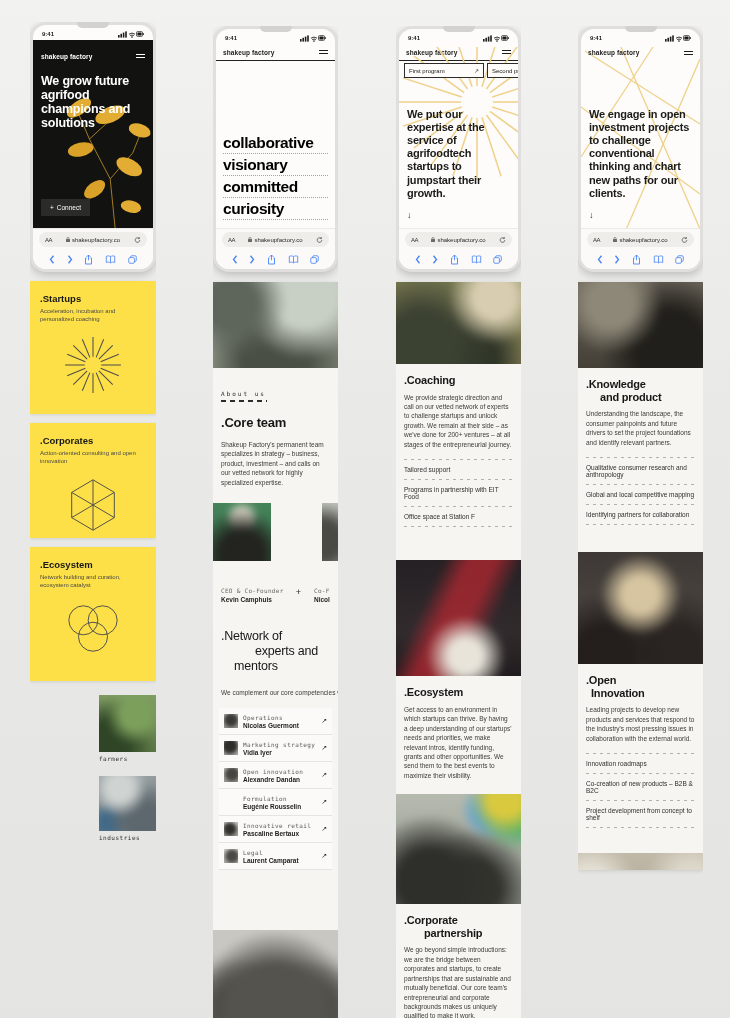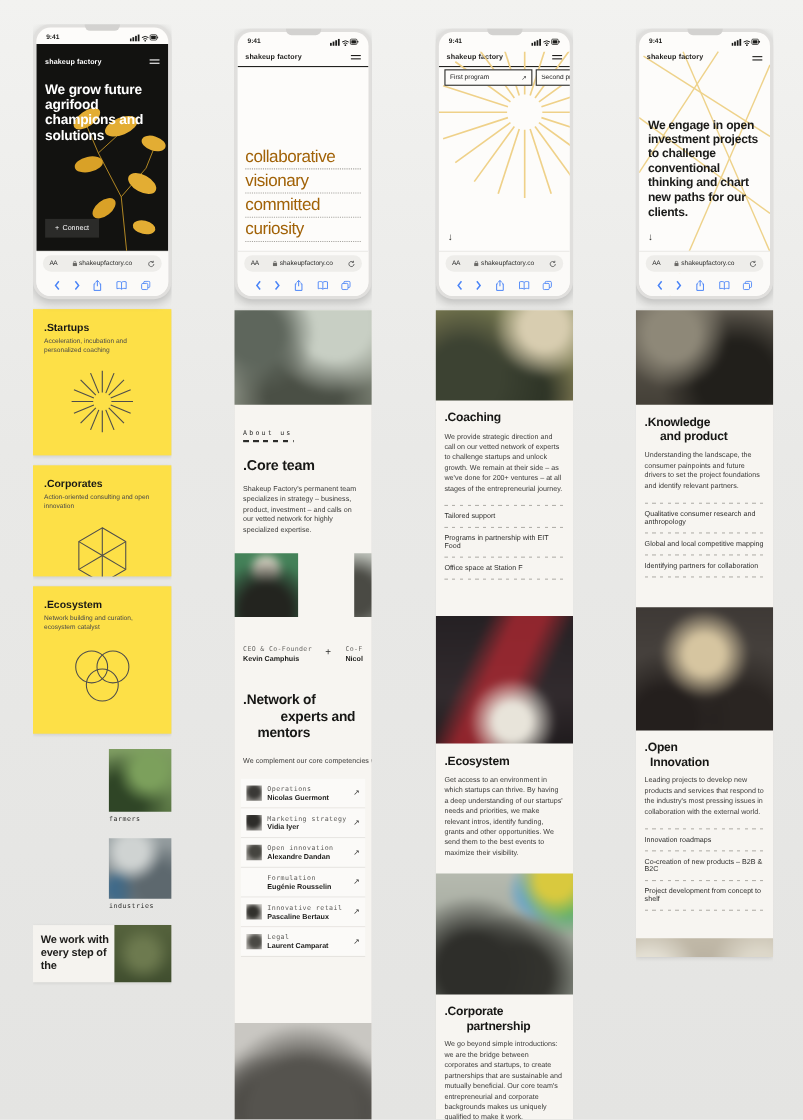--- a/index.html
+++ b/index.html
@@ -53,31 +53,31 @@
   .spark{display:inline-block;width:5px;height:5px;background:#e5b83c;border-radius:50%;margin:0 1px}
   .spark.d{border-radius:1px;transform:rotate(45deg)}
   .ctitle{font-size:9.5px;font-weight:600;color:#181816}
   .cdesc{font-size:6px;color:#4a4947;line-height:1.4;margin-top:3px}
   .gimg{width:57px;margin-left:auto;display:block}
   .gcap{width:57px;margin:3px 0 0 auto;font-size:6px;color:#2e2e2c;letter-spacing:.5px}
   .outro{display:flex;margin-top:14px;background:#f5f3ef;box-shadow:0 1px 3px rgba(0,0,0,.1)}
   .outro .t{flex:1;padding:8px 2px 0 7px;font-size:10px;font-weight:600;line-height:1.2;letter-spacing:-.15px}
   
   .words{padding:0 7px 8px;margin-top:auto}
-  .word{font-size:15.5px;font-weight:400;letter-spacing:-.4px;color:#a16207;
+  .word{font-size:15.5px;font-weight:700;letter-spacing:-.4px;color:#000000;
         line-height:21px;border-bottom:1px dotted #a5a39e}
   .aboutlbl{font-size:6px;letter-spacing:2px;color:#2c2c2a}
   .dashrow{width:46px;height:2px;margin-top:3px;
            background:repeating-linear-gradient(90deg,#2c2c2a 0 5px,transparent 5px 9px)}
   .teamrow{display:flex;height:58px}
   .caprow{display:flex;align-items:flex-start;padding:26px 8px 0;height:46px}
   .role{font-size:6px;color:#6b6a67;letter-spacing:.3px}
   .pname{font-size:6.5px;font-weight:bold;color:#1d1d1b;margin-top:2px}
   .plusico{margin-left:auto;margin-right:13px;font-size:9px;color:#2a2a28}
-  .nettl{padding:22px 8px 0;font-size:12.5px;font-weight:700;letter-spacing:-.2px;color:#171715;line-height:1.18}
+  .nettl{padding:22px 8px 0;font-size:12.5px;font-weight:400;letter-spacing:-.2px;color:#171715;line-height:1.18}
   .exlist{margin:12px 6px 0}
   .exrow{display:flex;align-items:center;gap:5px;background:#fbfaf8;border-bottom:1px solid #e6e4e0;
          padding:5px 5px;height:27px}
   .exrow .th{width:14px;height:14px;flex:none;position:relative;overflow:hidden}
   .exrow .th i{position:absolute;inset:-4px;filter:blur(1.5px)}
   .exrole{font-size:6px;color:#5c5b58;letter-spacing:.4px}
   .exname{font-size:6.5px;font-weight:bold;color:#1c1c1a;margin-top:1.5px}
   .exarw{margin-left:auto;font-size:7px;color:#2a2a28}
   
   .tabsrow{display:flex;gap:3px;margin:2px 0 0 5px;flex:none;position:relative;z-index:3}
@@ -195,21 +195,21 @@
         <line x1="30" y1="3" x2="30" y2="22" transform="rotate(225 30 30)"></line>
           <line x1="30" y1="3" x2="30" y2="22" transform="rotate(247.5 30 30)"></line>
         <line x1="30" y1="3" x2="30" y2="22" transform="rotate(270 30 30)"></line>
           <line x1="30" y1="3" x2="30" y2="22" transform="rotate(292.5 30 30)"></line>
         <line x1="30" y1="3" x2="30" y2="22" transform="rotate(315 30 30)"></line>
           <line x1="30" y1="3" x2="30" y2="22" transform="rotate(337.5 30 30)"></line>
       </g>
     </svg>
   </div>
 
-  <div class="card" style="margin-top:9px;height:101px;padding:12px 10px">
+  <div class="card" style="margin-top:9px;height:115px;padding:12px 10px">
     <div class="ctitle">.Corporates</div>
     <div class="cdesc">Action-oriented consulting and open innovation</div>
     <svg width="60" height="62" viewBox="0 0 60 64" style="display:block;margin:8px auto 0">
       <g stroke="#4e4d4b" stroke-width="1" fill="none">
         <polygon points="30,6 52,19 52,45 30,58 8,45 8,19"></polygon>
         <line x1="30" y1="32" x2="30" y2="6"></line>
           <line x1="30" y1="32" x2="52" y2="19"></line>
           <line x1="30" y1="32" x2="52" y2="45"></line>
         <line x1="30" y1="32" x2="30" y2="58"></line>
           <line x1="30" y1="32" x2="8" y2="45"></line>
@@ -234,26 +234,20 @@
     <div class="ph gimg" style="height:57px">
         <i style="background:radial-gradient(circle at 60% 40%,#7ca05c 0 20%,transparent 45%),radial-gradient(circle at 30% 70%,#2f4526 0 25%,transparent 55%),linear-gradient(#86a468,#54703f)"></i>
       </div>
     <div class="gcap mono">farmers</div>
     <div class="ph gimg" style="height:55px;margin-top:14px">
         <i style="background:radial-gradient(circle at 40% 30%,#cfd3d2 0 18%,transparent 40%),radial-gradient(circle at 70% 70%,#5d686e 0 22%,transparent 50%),radial-gradient(circle at 25% 75%,#3f6a8a 0 10%,transparent 25%),linear-gradient(#9aa2a4,#6f797d)"></i>
       </div>
     <div class="gcap mono">industries</div>
   </div>
 
-  <div class="outro">
-    <div class="t">We work with every step of the</div>
-    <div class="ph" style="width:52px;height:52px">
-        <i style="background:radial-gradient(circle at 50% 50%,#6d7a4f 0 20%,transparent 50%),linear-gradient(#59663f,#3c4a2c)"></i>
-      </div>
-  </div>
 </div>
 
 <div class="col" style="left:213px;top:26px;width:125px;height:992px">
   <div class="phone">
     <div class="cam"></div>
     <div class="screen" style="height:240px">
       <div class="statusbar">
         <span>9:41</span>
         <svg width="26" height="8" viewBox="0 0 26 8">
           <rect x="0" y="5" width="1.6" height="2.6" fill="#1b1b19"></rect>
@@ -467,20 +461,21 @@
       <div class="tabsrow">
         <div class="tabbtn first">
           <span>First program</span>
           <span style="font-size:6px">↗</span>
         </div>
         <div class="tabbtn second">
           <span class="clip1">Second program</span>
         </div>
       </div>
       <div style="flex:1"></div>
+      <div class="hero34">We put our expertise at the service of agrifoodtech startups to jumpstart their growth.</div>
       <div class="darrow">↓</div>
       <div class="urlbar">
         <div class="urlpill">
           <span class="aa">AA</span>
           <span class="url">
             <svg width="4" height="5" viewBox="0 0 4 5">
                 <rect x="0" y="2" width="4" height="3" rx=".5" fill="#6b6a67"></rect>
                 <path d="M1 2V1.4a1 1 0 0 1 2 0V2" fill="none" stroke="#6b6a67" stroke-width=".7"></path>
               </svg>
             <span>shakeupfactory.co</span>

